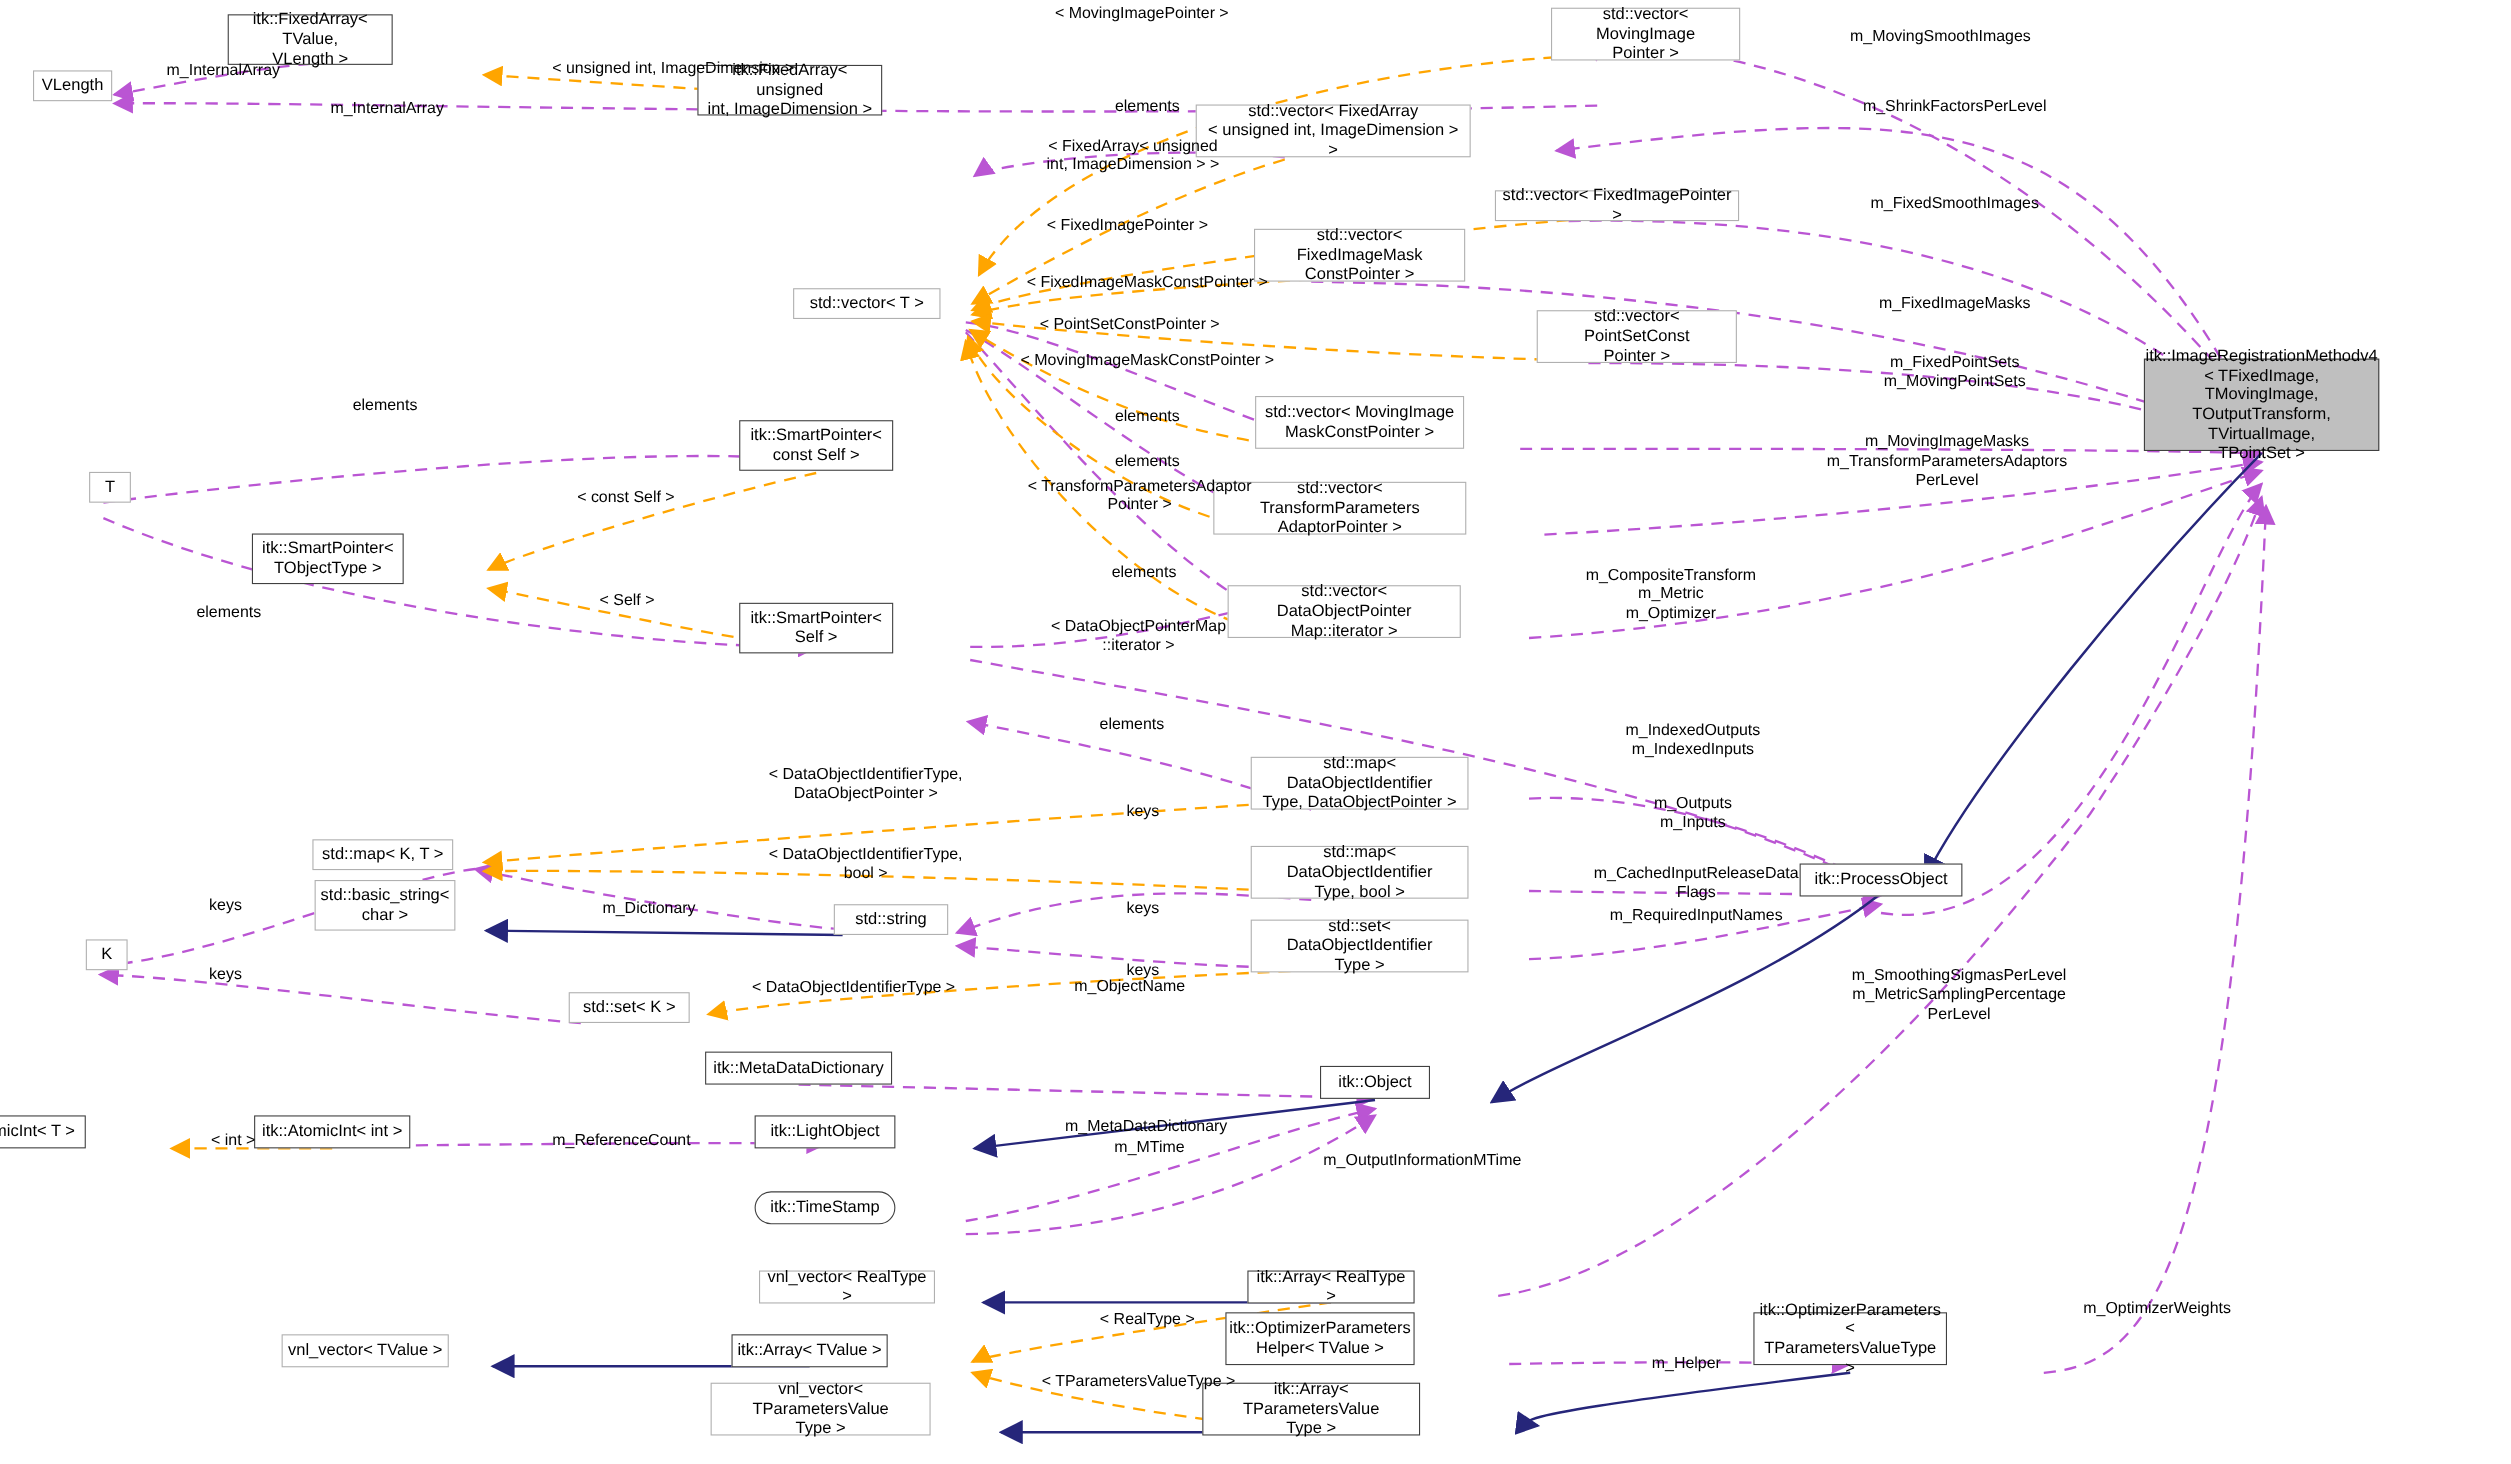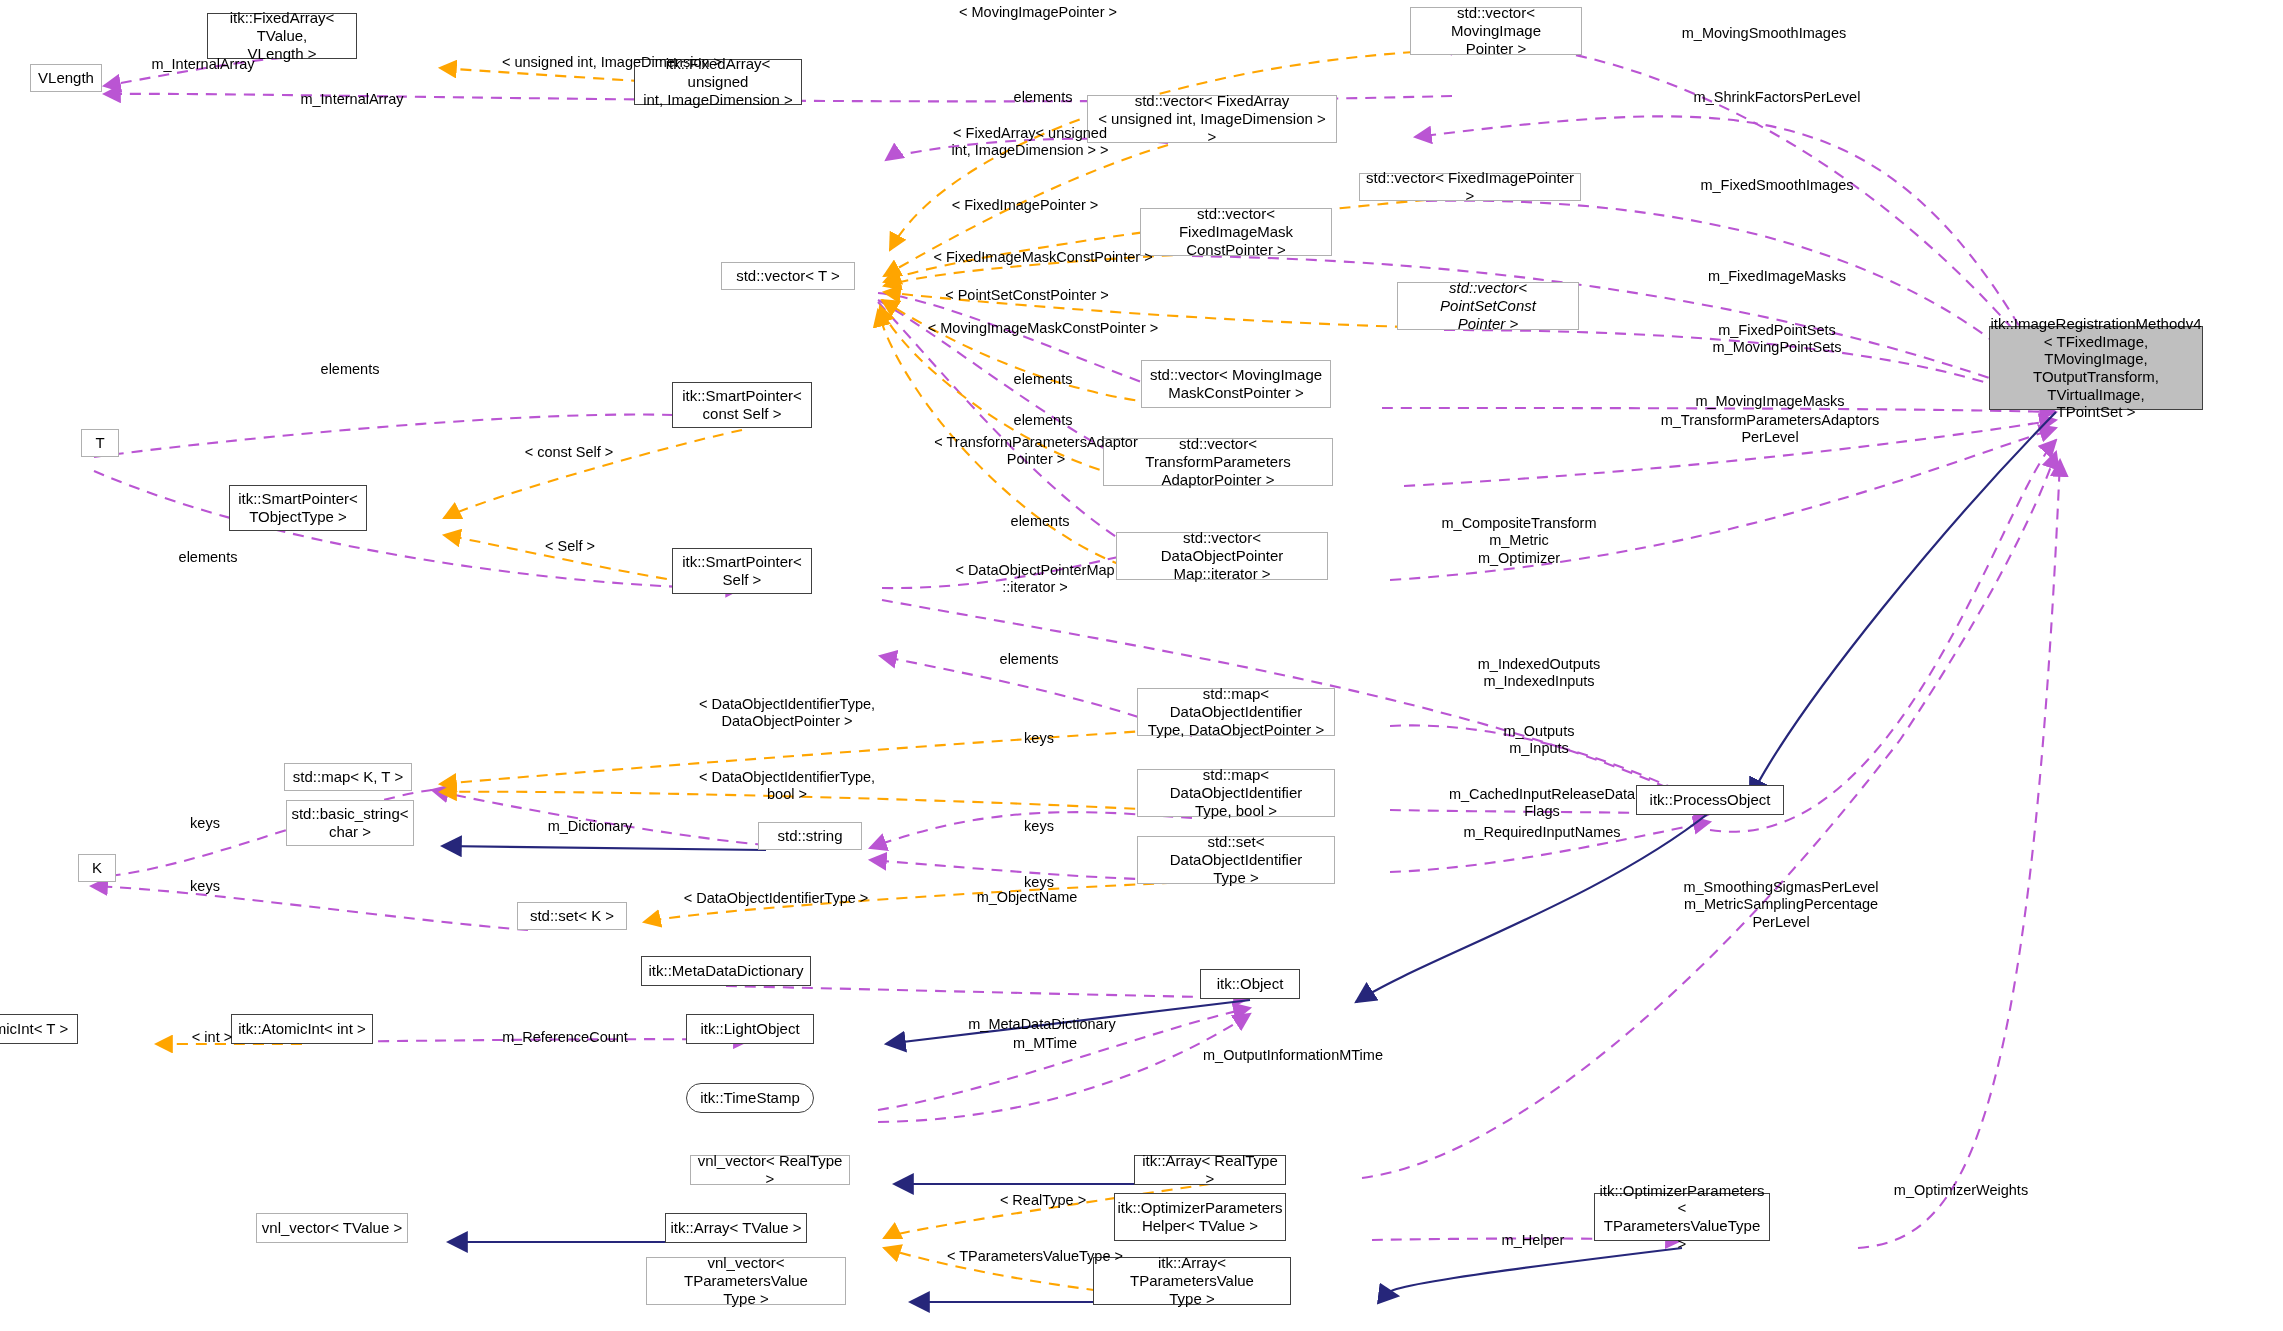--- a/index.html
+++ b/index.html
@@ -130,36 +130,36 @@
 VLength &gt;</div>
       <div class="node strong" style="left: 634px; top: 59px; width: 168px; height: 46px;">itk::FixedArray&lt; unsigned
 int, ImageDimension &gt;</div>
       <div class="node plain" style="left: 1366px; top: 7px; width: 172px; height: 48px;">std::vector&lt; MovingImage
 Pointer &gt;</div>
       <div class="node plain" style="left: 1043px; top: 95px; width: 250px; height: 48px;">std::vector&lt; FixedArray
 &lt; unsigned int, ImageDimension &gt; &gt;</div>
       <div class="node plain" style="left: 1315px; top: 173px; width: 222px; height: 28px;">std::vector&lt; FixedImagePointer &gt;</div>
       <div class="node plain" style="left: 1096px; top: 208px; width: 192px; height: 48px;">std::vector&lt; FixedImageMask
 ConstPointer &gt;</div>
-      <div class="node plain" style="left: 1353px; top: 282px; width: 182px; height: 48px; font-style: italic;">std::vector&lt; PointSetConst
+      <div class="node plain" style="left: 1353px; top: 282px; width: 182px; height: 48px;">std::vector&lt; PointSetConst
 Pointer &gt;</div>
       <div class="node plain" style="left: 677px; top: 262px; width: 134px; height: 28px;">std::vector&lt; T &gt;</div>
       <div class="node plain" style="left: 1097px; top: 360px; width: 190px; height: 48px;">std::vector&lt; MovingImage
 MaskConstPointer &gt;</div>
       <div class="node plain" style="left: 1059px; top: 438px; width: 230px; height: 48px;">std::vector&lt; TransformParameters
 AdaptorPointer &gt;</div>
       <div class="node plain" style="left: 1072px; top: 532px; width: 212px; height: 48px;">std::vector&lt; DataObjectPointer
 Map::iterator &gt;</div>
       <div class="node strong" style="left: 672px; top: 382px; width: 140px; height: 46px;">itk::SmartPointer&lt;
 const Self &gt;</div>
       <div class="node strong" style="left: 229px; top: 485px; width: 138px; height: 46px;">itk::SmartPointer&lt;
 TObjectType &gt;</div>
       <div class="node strong" style="left: 672px; top: 548px; width: 140px; height: 46px;">itk::SmartPointer&lt;
 Self &gt;</div>
-      <div class="node focus" style="left: 1949px; top: 326px; width: 214px; height: 84px; margin-left: 40px;">itk::ImageRegistrationMethodv4
+      <div class="node focus" style="left: 1949px; top: 326px; width: 214px; height: 84px;">itk::ImageRegistrationMethodv4
 &lt; TFixedImage, TMovingImage,
 TOutputTransform, TVirtualImage,
 TPointSet &gt;</div>
       <div class="node plain" style="left: 37px; top: 429px; width: 38px; height: 28px;">T</div>
       <div class="node plain" style="left: 240px; top: 763px; width: 128px; height: 28px;">std::map&lt; K, T &gt;</div>
       <div class="node plain" style="left: 242px; top: 800px; width: 128px; height: 46px;">std::basic_string&lt;
 char &gt;</div>
       <div class="node plain" style="left: 34px; top: 854px; width: 38px; height: 28px;">K</div>
       <div class="node plain" style="left: 473px; top: 902px; width: 110px; height: 28px;">std::set&lt; K &gt;</div>
       <div class="node plain" style="left: 714px; top: 822px; width: 104px; height: 28px;">std::string</div>

